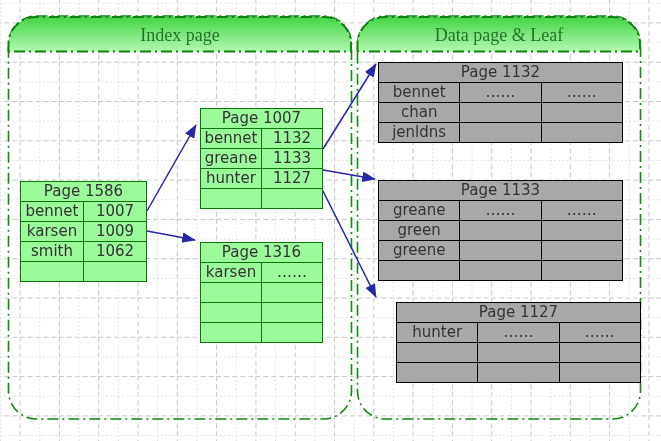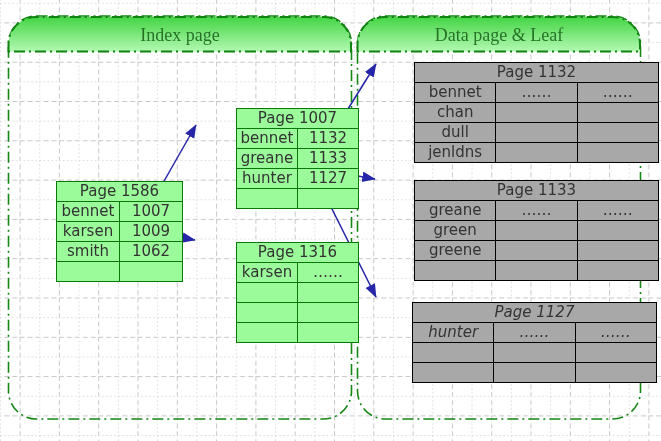--- a/index.html
+++ b/index.html
@@ -23,38 +23,38 @@
   
   .band-title{
     position:absolute;z-index:2;text-align:center;
     font-family:"Liberation Serif","DejaVu Serif",serif;
     font-size:18px;color:var(--header-text);
   }
   #title-index{left:8px;top:25px;width:344px;}
   #title-data{left:357px;top:25px;width:284px;}
 
   
-  .tbl{position:absolute;z-index:1;margin-left:36px;}
+  .tbl{position:absolute;z-index:1;}
   .tbl table{
     border-collapse:collapse;table-layout:fixed;width:100%;
     font-family:"DejaVu Sans",sans-serif;font-size:15px;color:var(--cell-text);
   }
   .tbl th,.tbl td{
     height:19px;line-height:19px;text-align:center;vertical-align:middle;
     font-weight:normal;padding:0;overflow:hidden;white-space:nowrap;
   }
   .tbl.green th,.tbl.green td{background:var(--green-fill);border:1px solid var(--green-border);}
   .tbl.gray  th,.tbl.gray  td{background:var(--gray-fill); border:1px solid var(--gray-border);}
   .tbl.green td:first-child{width:59px;}
   #t-1001{left:20px; top:181px;width:127px;}
   #t-1007{left:200px;top:108px;width:123px;}
   #t-1009{left:200px;top:242px;width:123px;}
   #t-1132{left:378px;top:62px; width:245px;}
   #t-1133{left:378px;top:180px;width:245px;}
-  #t-1127{left:376px;top:302px;width:245px;font-style:italic;}
+  #t-1127{left:396px;top:302px;width:245px;}
 </style>
 </head>
 <body>
 
 <div class="stage">
 
   <svg class="bg" width="661" height="441" viewBox="0 0 661 441">
     <defs>
       <pattern id="grid" width="39.3" height="39.3" x="19.6" y="22.4" patternUnits="userSpaceOnUse">
         <path class="grid-major" d="M0 0.5 H39.3 M0.5 0 V39.3"></path>
@@ -173,25 +173,20 @@
             <td>bennet</td>
             <td>……</td>
             <td>……</td>
           </tr>
           <tr>
             <td>chan</td>
             <td></td>
             <td></td>
           </tr>
           <tr>
-            <td>dull</td>
-            <td></td>
-            <td></td>
-          </tr>
-          <tr>
             <td>jenldns</td>
             <td></td>
             <td></td>
           </tr>
         </tbody>
       </table>
     </div>
   <div class="tbl gray" id="t-1133">
       <table>
         <tbody>

